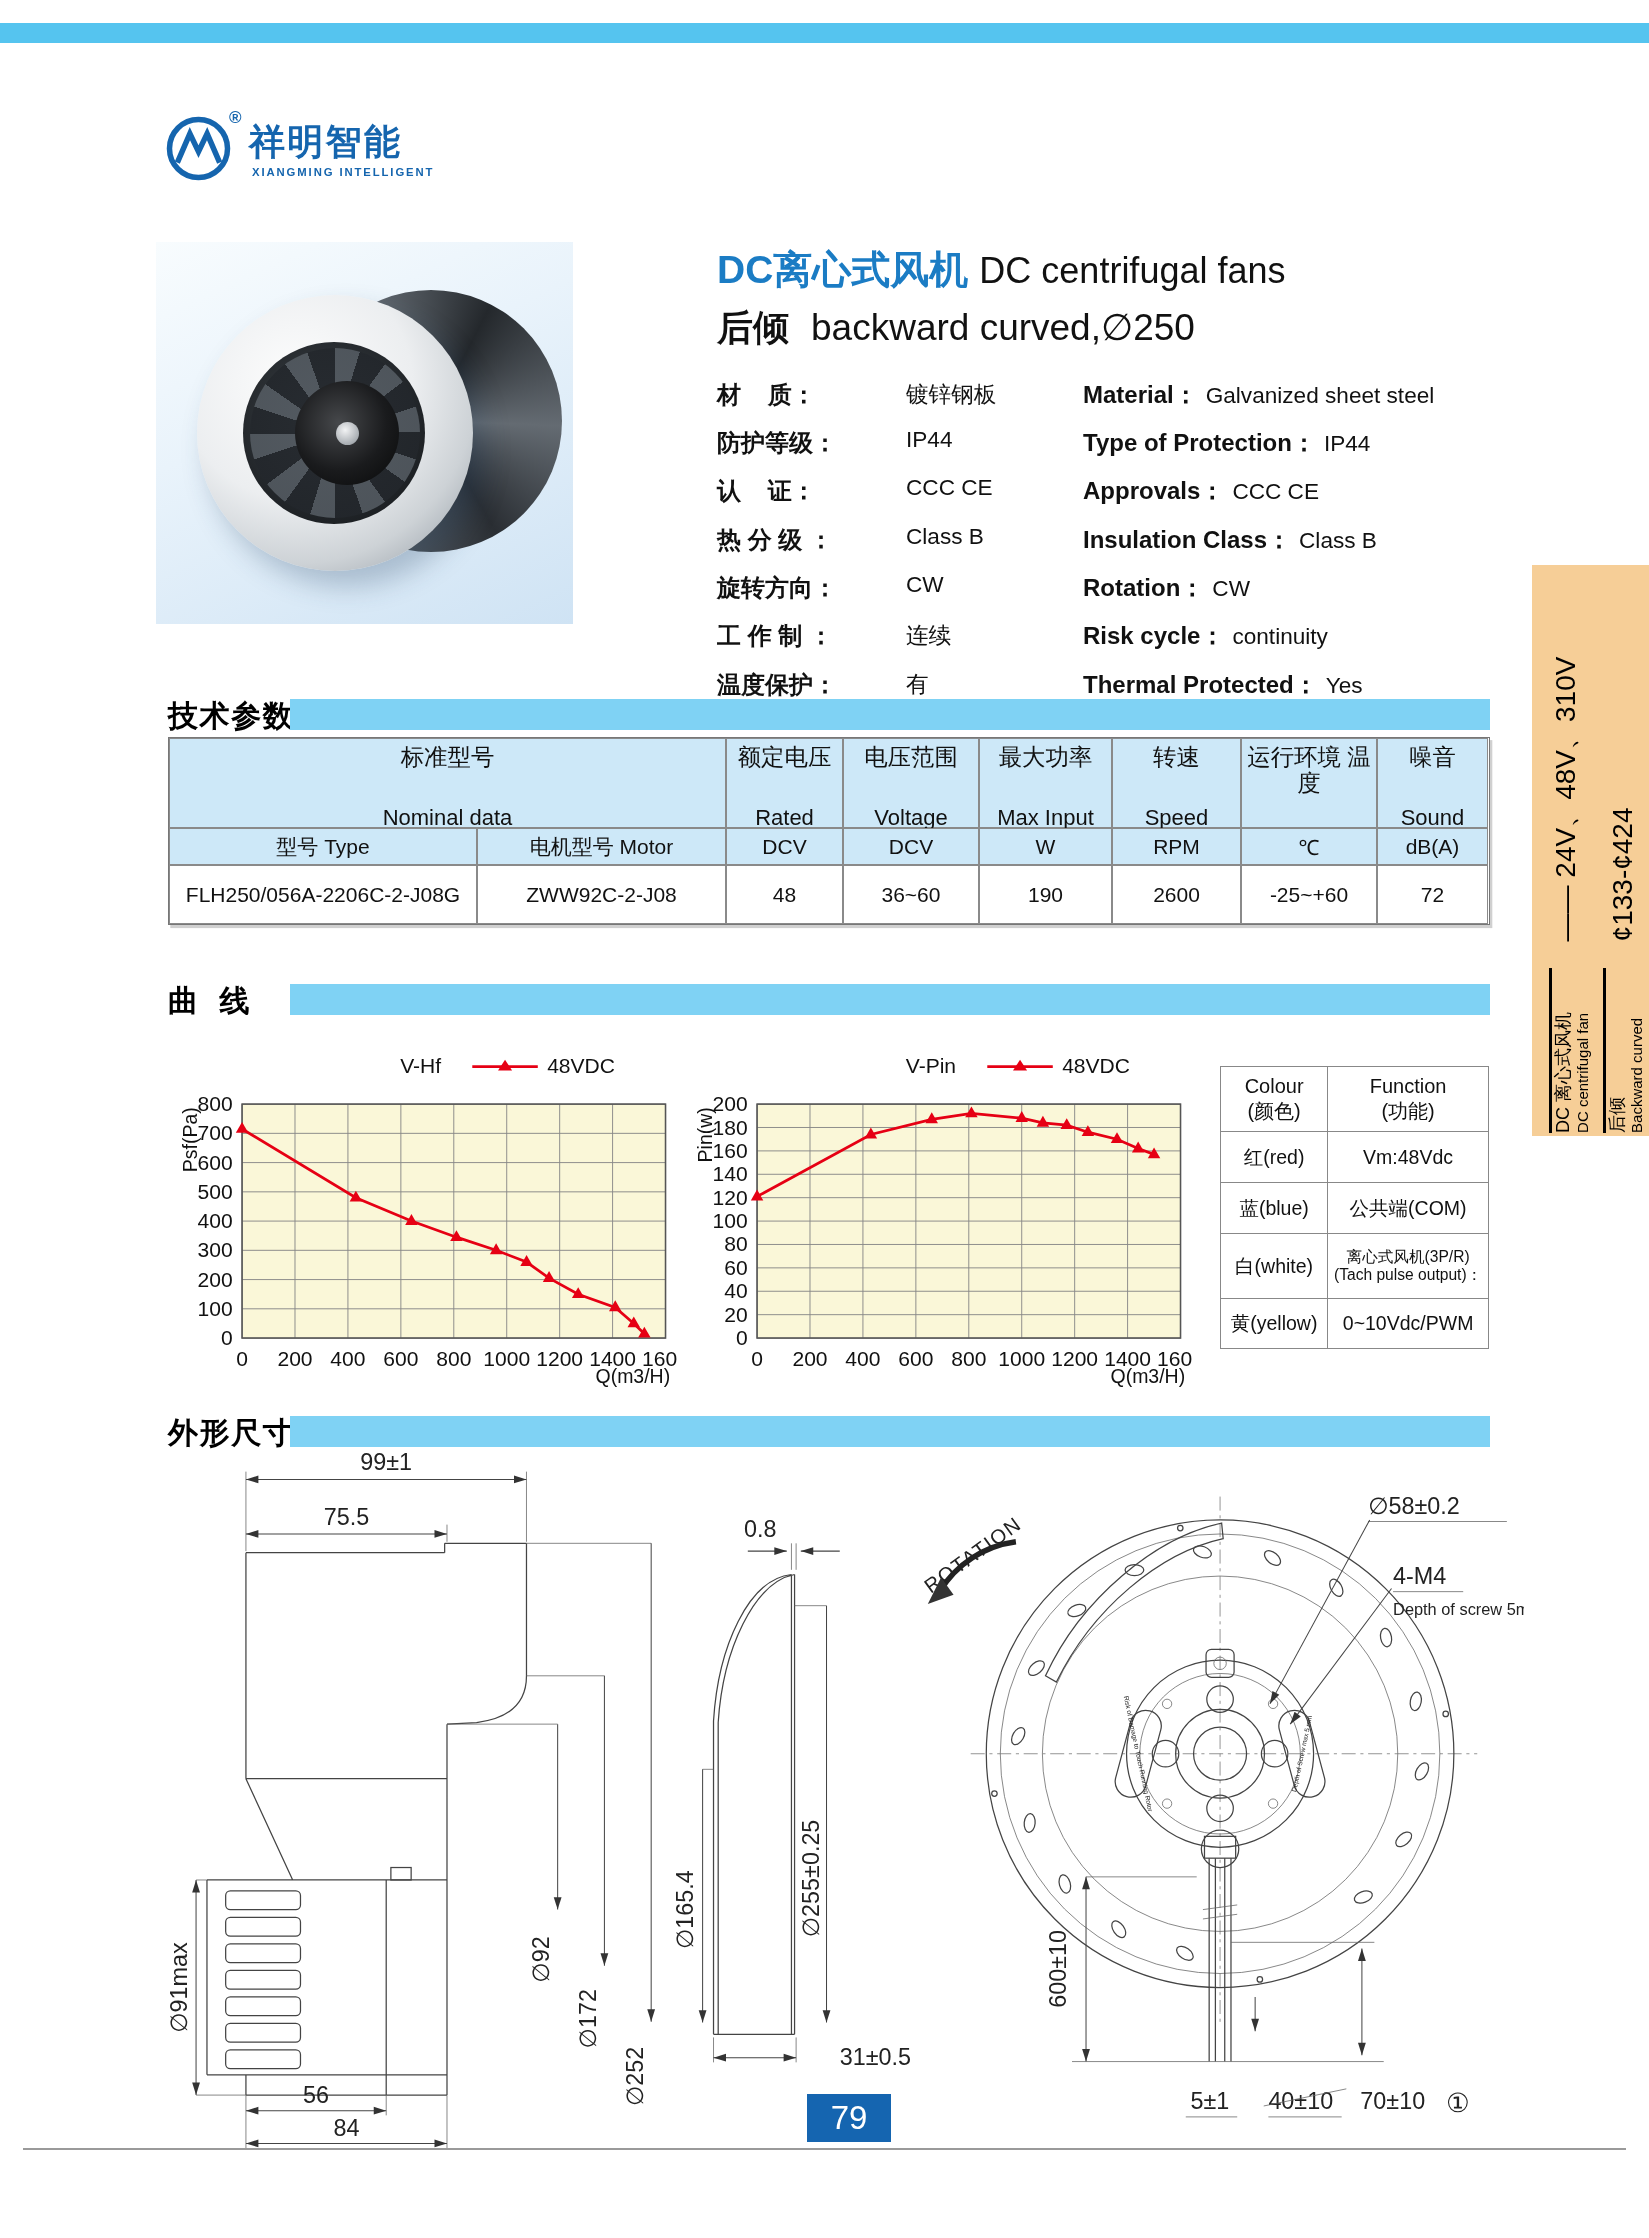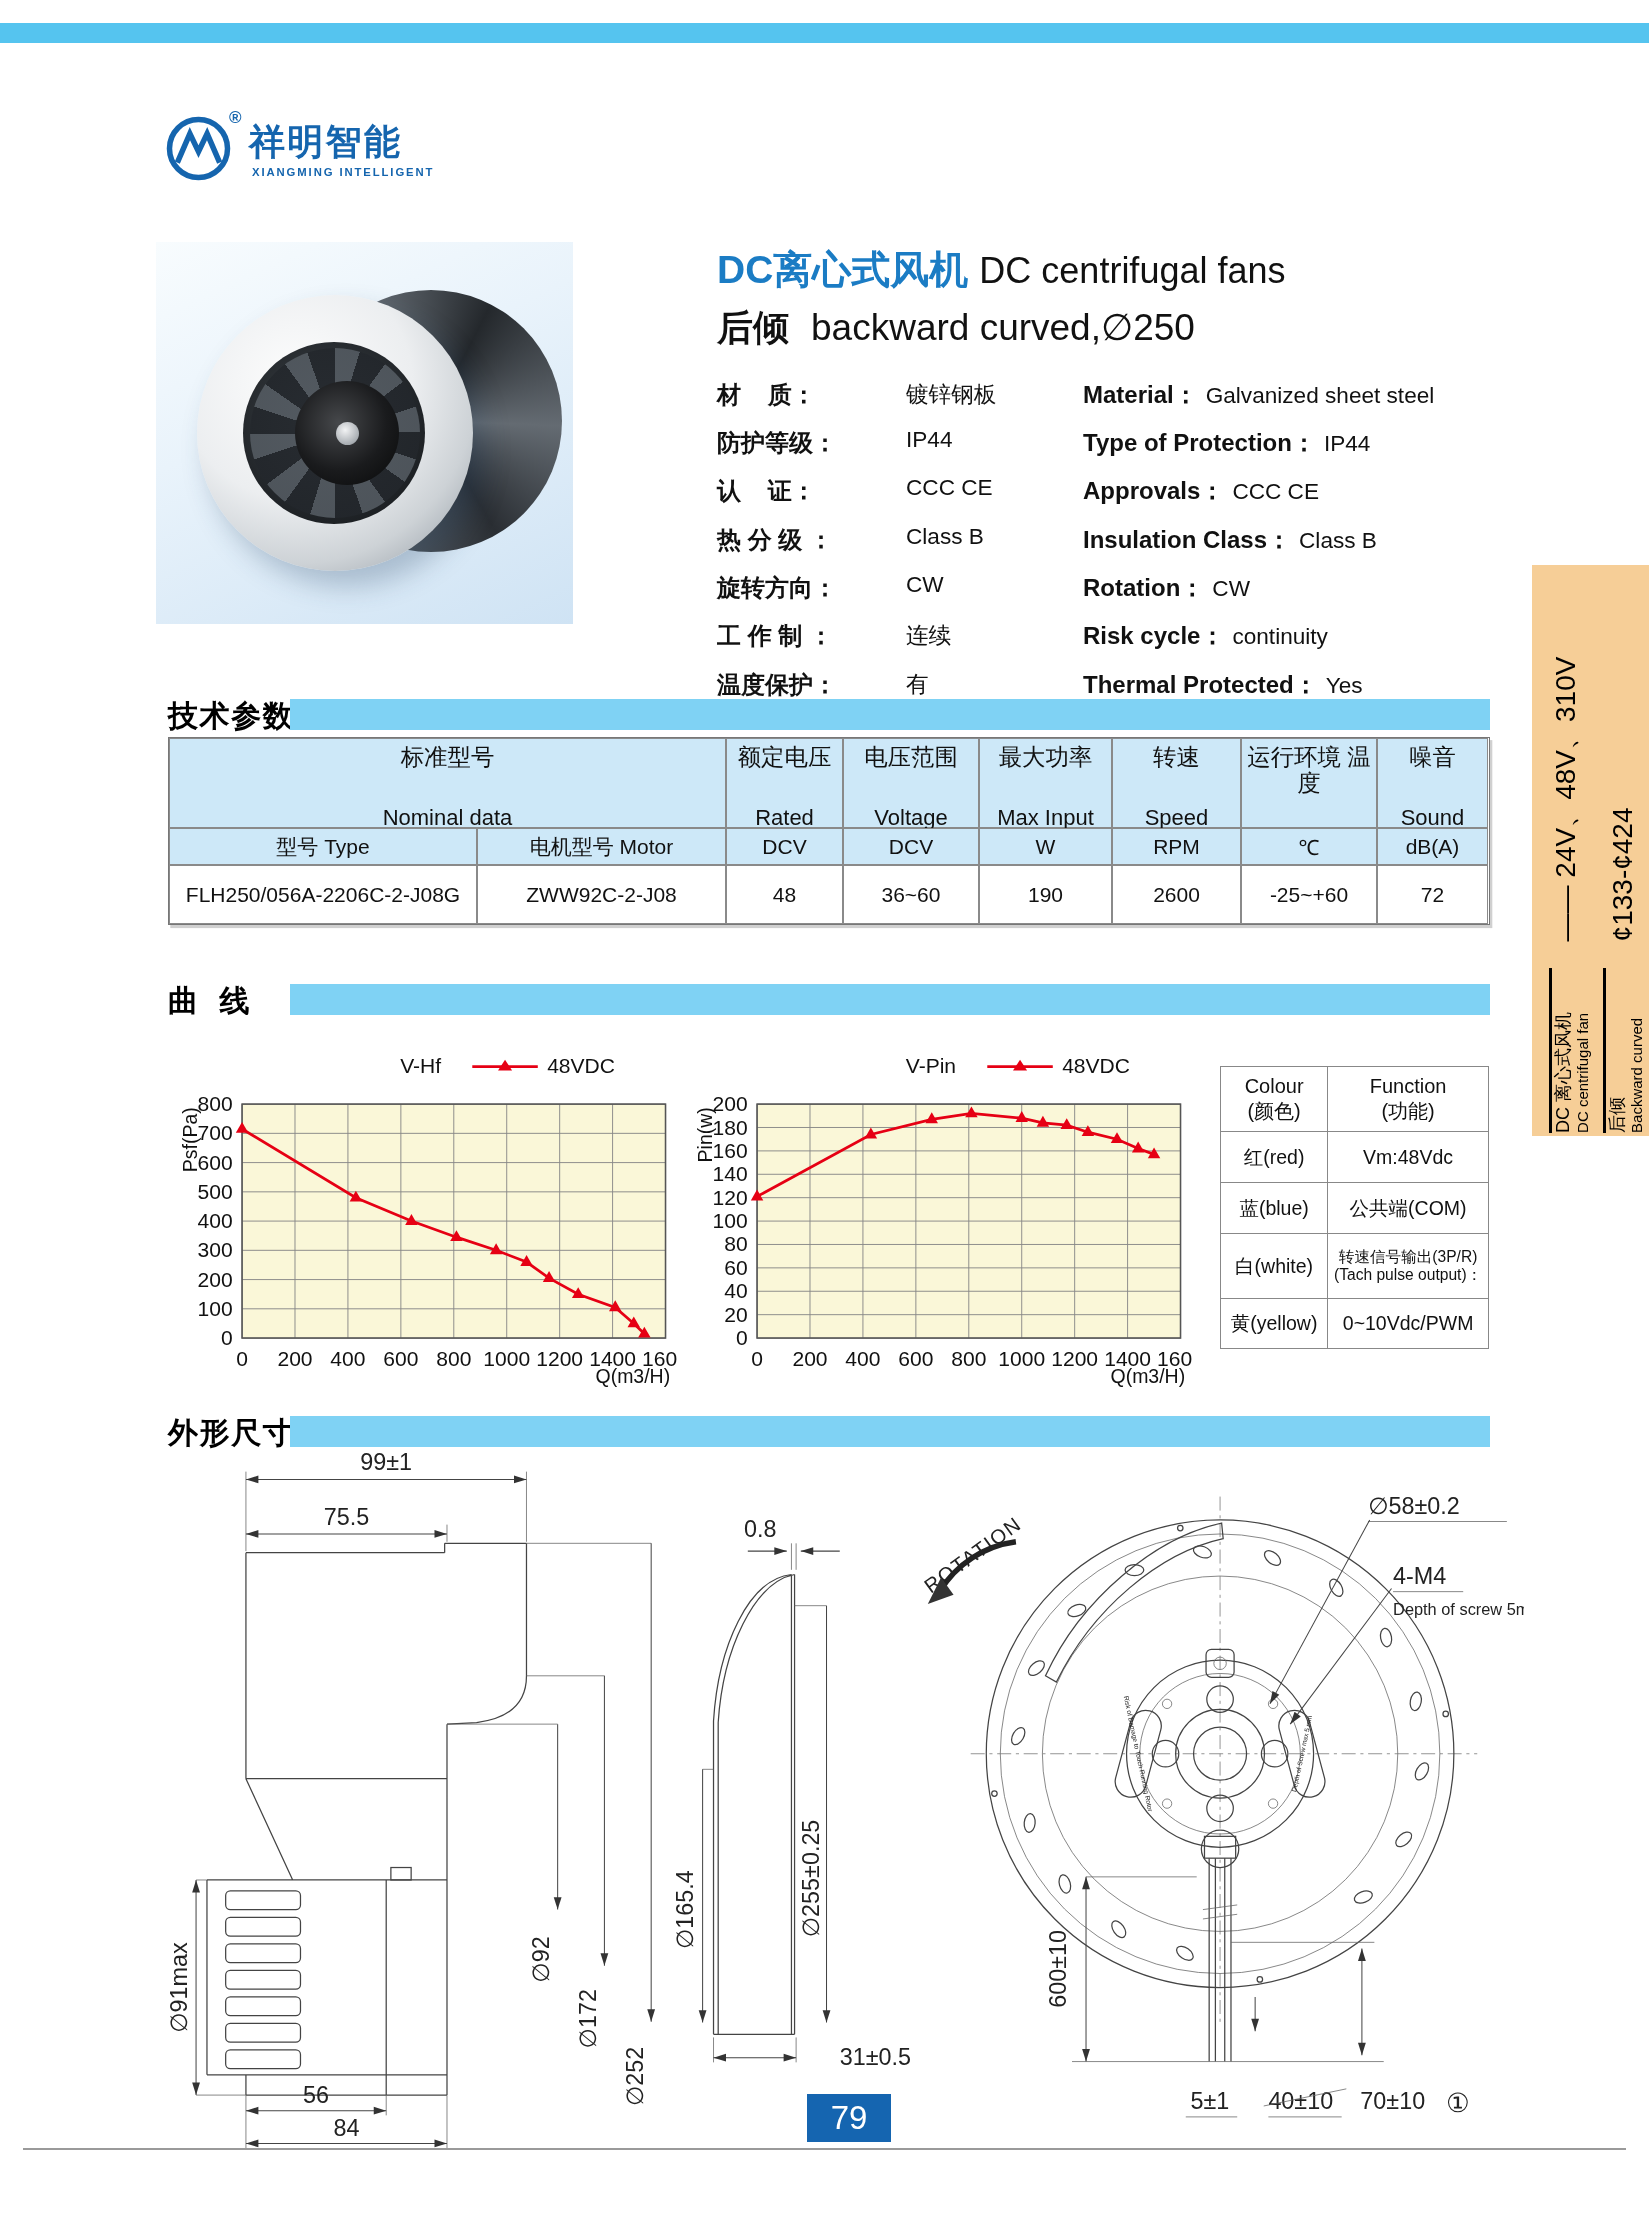--- a/index.html
+++ b/index.html
@@ -361,21 +361,21 @@
       <td>红(red)</td>
       <td>Vm:48Vdc</td>
     </tr>
     <tr style="height:51px;">
       <td>蓝(blue)</td>
       <td>公共端(COM)</td>
     </tr>
     <tr style="height:65px;">
       <td>白(white)</td>
       <td class="small">
-            <div>转速信号输出(3P/R)</div>
+            <div>离心式风机(3P/R)</div>
             <div>(Tach pulse output)：</div>
           </td>
     </tr>
     <tr style="height:50px;">
       <td>黄(yellow)</td>
       <td>0~10Vdc/PWM</td>
     </tr>
   </tbody>
     </table>
 

